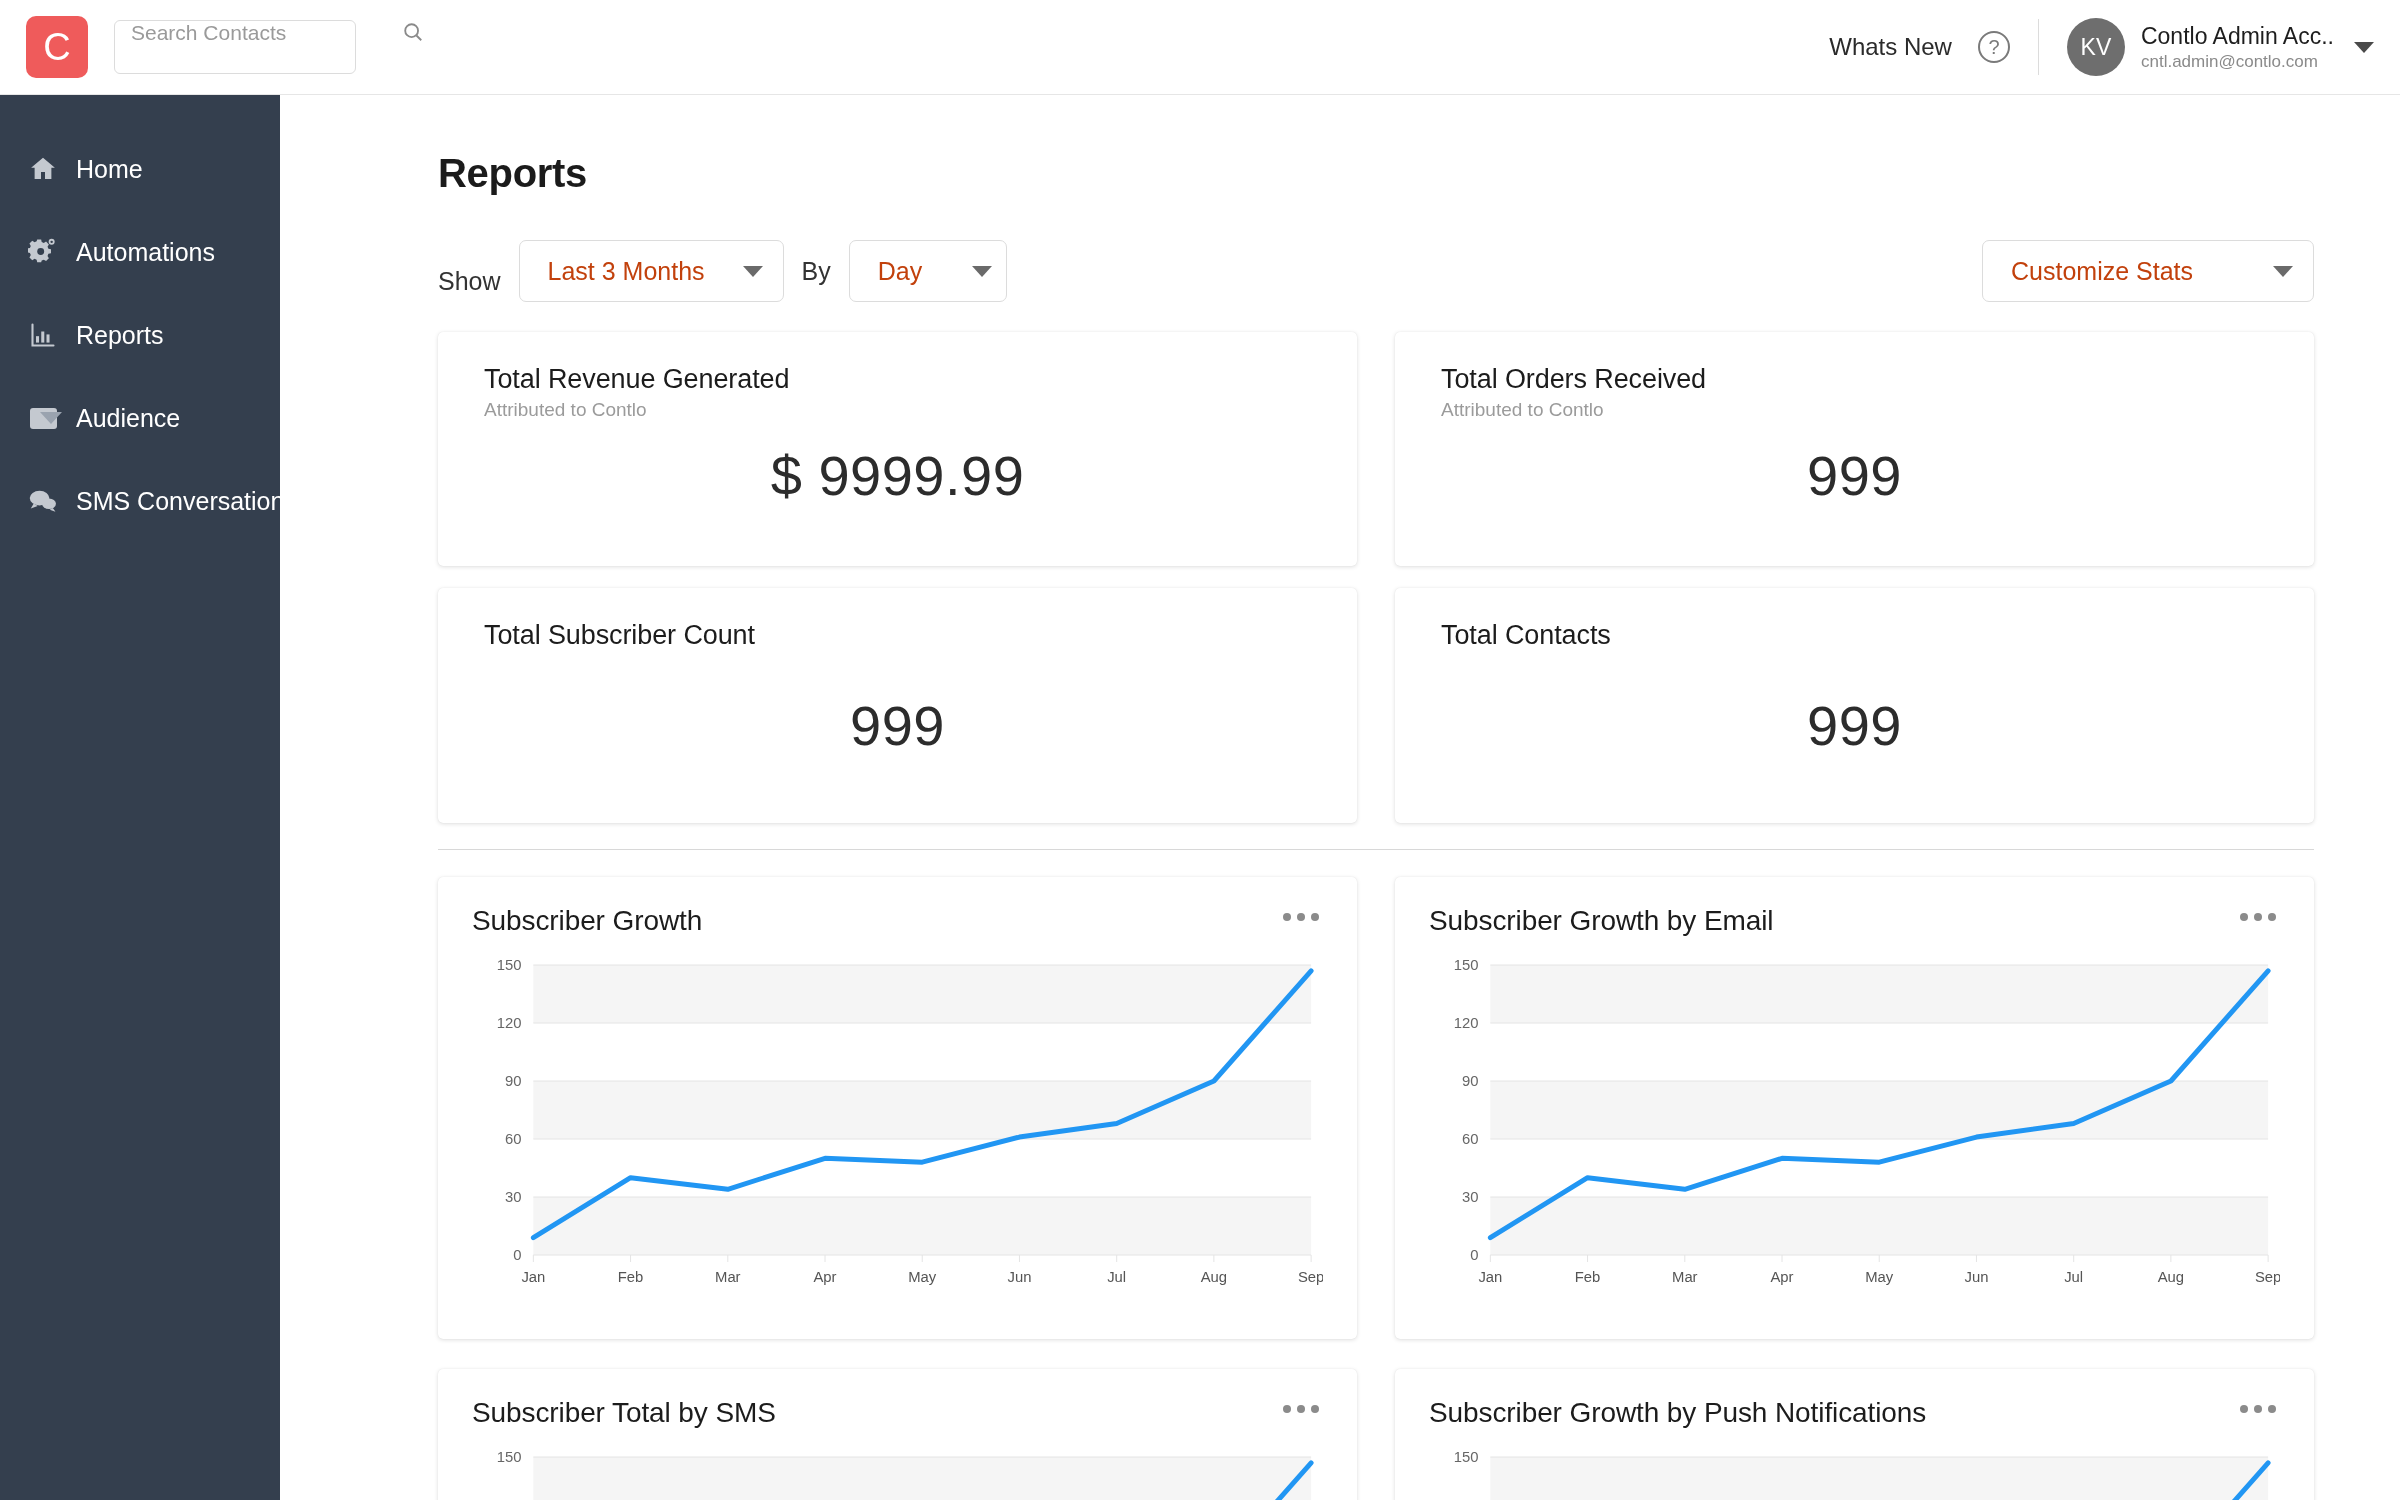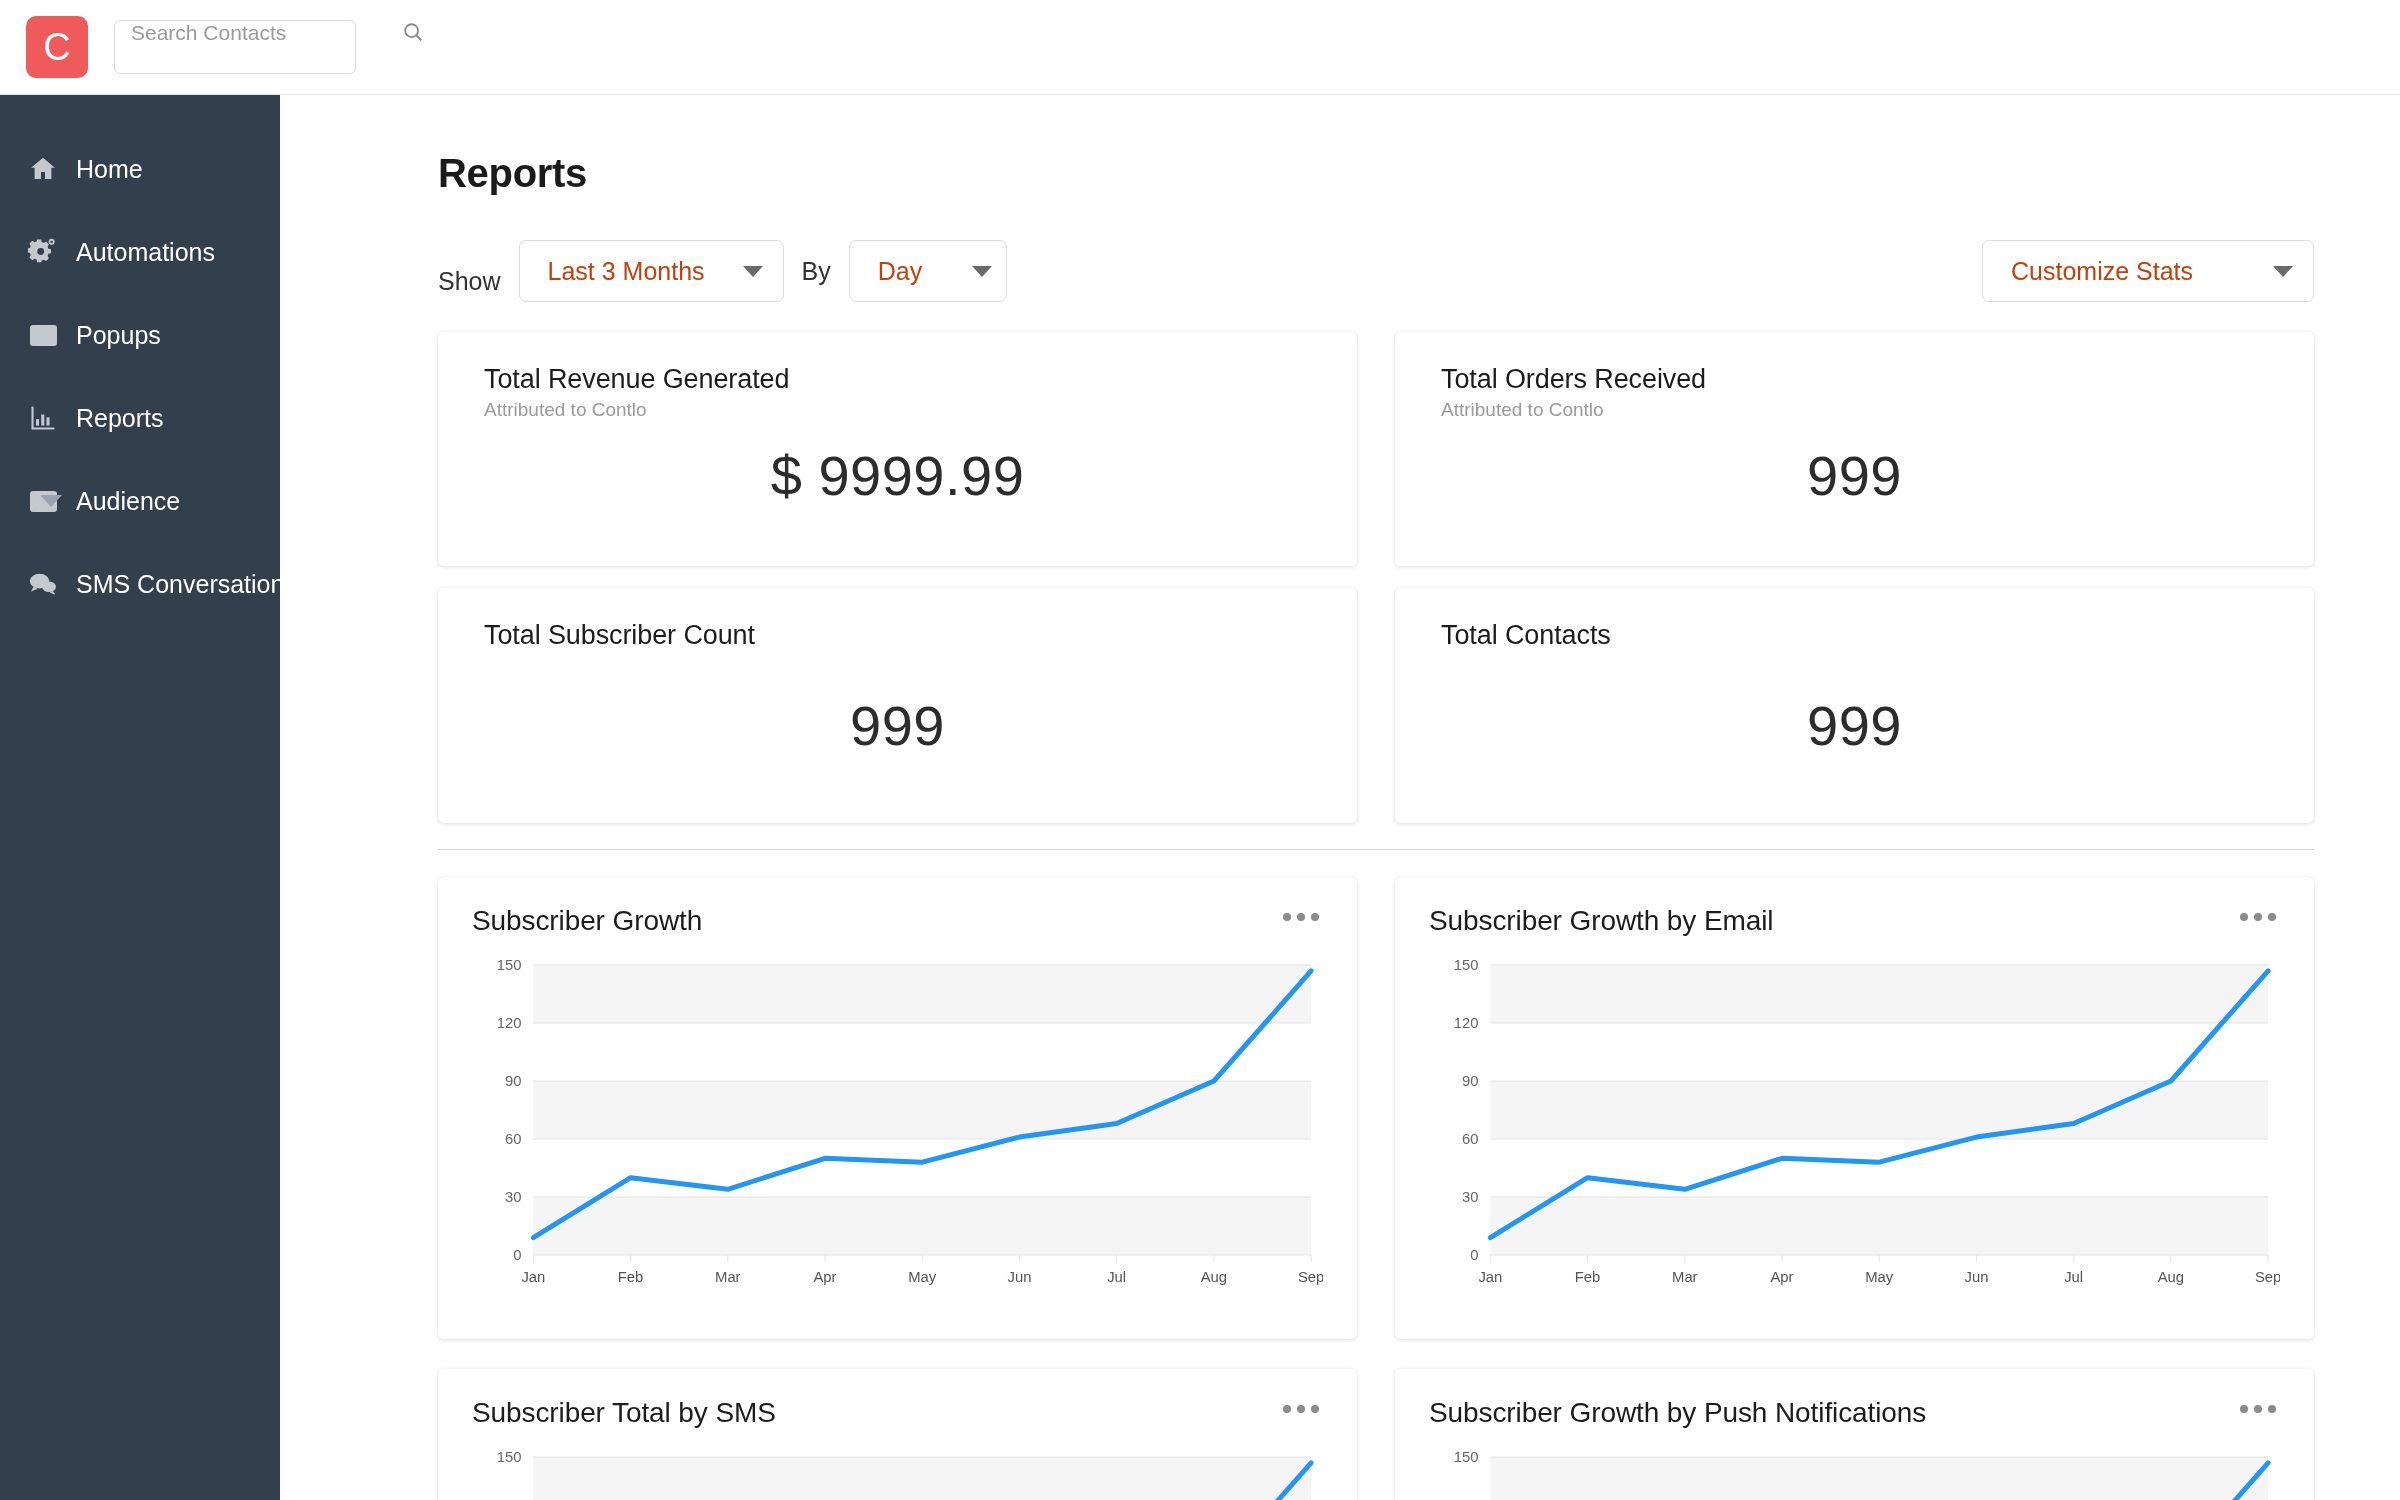--- a/index.html
+++ b/index.html
@@ -285,20 +285,31 @@
   <div class="search-wrap">
     <input class="search-input" type="text" placeholder="Search Contacts" style="">
     <span class="search-icon">
       <svg viewBox="0 0 24 24" width="22" height="22" fill="none" stroke="#8a8a8a" stroke-width="2">
         <circle cx="10.5" cy="10.5" r="7"></circle>
           <line x1="15.8" y1="15.8" x2="21" y2="21"></line>
       </svg>
     </span>
   </div>
 
+  <div class="topbar-right">
+    <div class="whats-new">Whats New</div>
+    <div class="help-icon">?</div>
+    <div class="vdivider"></div>
+    <div class="avatar">KV</div>
+    <div class="acct-block">
+      <div class="acct-name">Contlo Admin Acc..</div>
+      <div class="acct-mail">cntl.admin@contlo.com</div>
+    </div>
+    <div class="acct-caret"></div>
+  </div>
 </div>
 
 <div class="sidebar">
 
   <div class="nav-item">
     <span class="nav-icon">
       <svg viewBox="0 0 24 24" width="30" height="30" fill="#c4c9d0">
         <path d="M12 3L2.5 11h2.8v9h5.1v-5.6h3.2V20h5.1v-9h2.8z"></path>
       </svg>
     </span>
@@ -311,26 +322,20 @@
         <path d="M11 2.5h4l.55 2.6 2.1.87 2.3-1.35 2.83 2.83-1.35 2.3.87 2.1 2.6.55v4l-2.6.55-.87 2.1 1.35 2.3-2.83 2.83-2.3-1.35-2.1.87L15 25.5h-4l-.55-2.6-2.1-.87-2.3 1.35L3.2 20.55l1.35-2.3-.87-2.1-2.6-.55v-4l2.6-.55.87-2.1L3.2 6.65l2.85-2.83 2.3 1.35 2.1-.87z" transform="translate(-1.5,0) scale(0.86)"></path>
         <circle cx="11" cy="12.5" r="3" fill="#343f4e"></circle>
         <circle cx="20.5" cy="4.2" r="2.6"></circle>
         <circle cx="20.5" cy="4.2" r="1.05" fill="#343f4e"></circle>
       </svg>
     </span>
     <span class="nav-label">Automations</span>
   </div>
 
 
-  <div class="nav-item">
-    <span class="nav-icon">
-        <span class="sq-icon"></span>
-      </span>
-    <span class="nav-label">Popups</span>
-  </div>
 
   <div class="nav-item">
     <span class="nav-icon">
       <svg viewBox="0 0 24 24" width="28" height="28" fill="none" stroke="#c4c9d0" stroke-width="1.8">
         <path d="M3 3v18h18" stroke-linecap="round"></path>
         <rect x="6" y="13" width="2.6" height="5.5" fill="#c4c9d0" stroke="none"></rect>
         <rect x="10.5" y="9" width="2.6" height="9.5" fill="#c4c9d0" stroke="none"></rect>
         <rect x="15" y="11.5" width="2.6" height="7" fill="#c4c9d0" stroke="none"></rect>
       </svg>
     </span>

